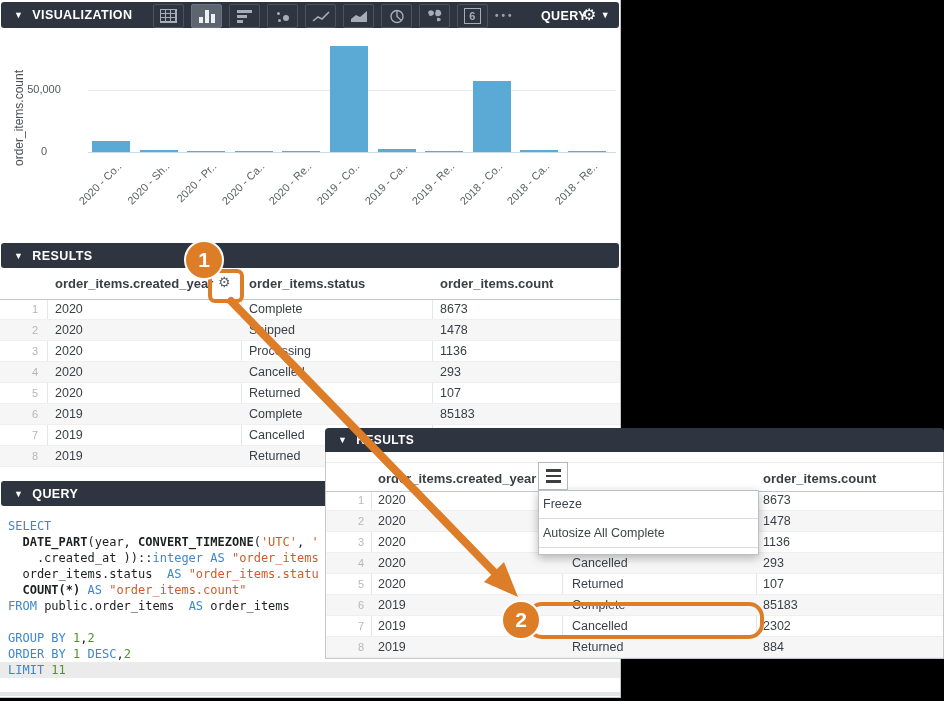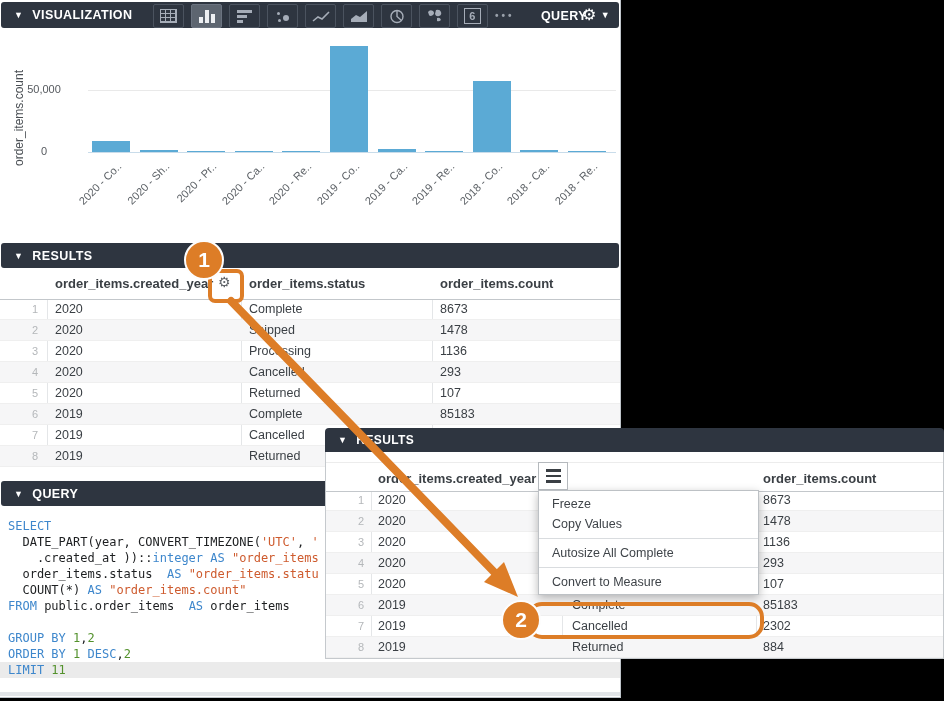--- a/index.html
+++ b/index.html
@@ -68,42 +68,42 @@
 
   
   .sql{position:absolute;left:0;top:518px;width:620px;
     font-family:"DejaVu Sans Mono","Liberation Mono",monospace;font-size:12px;line-height:16px;
     white-space:pre;color:#1d1f21;}
   .sline{height:16px;padding-left:8px;}
   .sline.hl{background:#ebebeb;}
   .kw{color:#3E87CC;}
   .st{color:#CE5B2E;}
   .nu{color:#53912C;}
-  .fn{font-weight:normal;}
+  .fn{font-weight:bold;}
 
   
   .overlay-window{position:absolute;left:325px;top:428px;width:619px;height:230px;z-index:4;}
   .ov-bar{position:absolute;left:0;top:0;width:619px;height:24px;background:#2E3540;color:#fff;
     display:flex;align-items:center;font-size:12px;font-weight:bold;letter-spacing:.4px;border-radius:4px 4px 0 0;}
   .ov-bar .caret{font-size:9px;margin:0 9px 0 13px;}
   .ov-body{position:absolute;left:0;top:24px;width:617px;height:206px;background:#fff;
     border:1px solid #c5c9cd;border-top:none;}
   .ov-head{position:absolute;left:0;top:10px;width:617px;height:28px;border-top:1px solid #ececec;
     border-bottom:1px solid #c3c7cb;background:#fff;}
   .ov-th{position:absolute;top:8px;font-size:13px;font-weight:bold;color:#3a3f44;}
   .ov-rows{position:absolute;left:0;top:38px;width:617px;}
   .ov-vline{position:absolute;top:10px;bottom:0;width:1px;background:#e4e6e8;}
 
   .menu-button{position:absolute;left:212px;top:10px;width:30px;height:28px;background:#fff;
     border:1px solid #b5b9bd;box-sizing:border-box;z-index:6;display:flex;align-items:center;justify-content:center;}
   .hamburger{display:flex;flex-direction:column;gap:3px;}
   .hamburger i{display:block;width:15px;height:2.5px;background:#3a3f44;}
   .ctx-menu{position:absolute;left:212px;top:38px;width:221px;background:#fff;border:1px solid #bdc1c5;
     box-shadow:0 3px 9px rgba(0,0,0,.28);box-sizing:border-box;z-index:5;padding:3px 0 2px;}
-  .mi{height:20px;line-height:20px;padding-left:13px;font-size:12.5px;color:#3f4449;}
+  .mi{height:20px;line-height:20px;padding-left:4px;font-size:12.5px;color:#3f4449;}
   .mi.hl{height:26px;line-height:26px;background:#cacaca;margin:0 2px;border-radius:3px;padding-left:11px;}
   .mdiv{height:1px;background:#d9dcdf;margin:4px 0;}
 
   
   .anno-svg{position:absolute;left:0;top:0;width:944px;height:701px;pointer-events:none;z-index:8;}
   .gear-box{position:absolute;left:208px;top:269px;width:28px;height:26px;border:4px solid #DD7D27;
     border-radius:7px;z-index:8;}
   .pivot-box{position:absolute;left:527px;top:602px;width:229px;height:29px;border:4px solid #DD7D27;
     border-radius:15px;z-index:9;}
   .circle{position:absolute;width:36px;height:36px;border-radius:50%;background:#DD7D27;
@@ -354,25 +354,23 @@
         </div>
       <div class="menu-button">
         <div class="hamburger">
             <i></i>
             <i></i>
             <i></i>
           </div>
       </div>
       <div class="ctx-menu" id="ctxMenu">
           <div class="mi">Freeze</div>
-          <div class="mi">Copy Values</div>
           <div class="mdiv"></div>
           <div class="mi">Autosize All Complete</div>
           <div class="mdiv"></div>
-          <div class="mi">Convert to Measure</div>
         </div>
     </div>
   </section>
 
   <svg class="anno-svg" viewBox="0 0 944 701">
     <line x1="231" y1="301" x2="497" y2="575" stroke="#DD7D27" stroke-width="8" stroke-linecap="round"></line>
     <polygon points="518,597 484,582 504,562" fill="#DD7D27"></polygon>
   </svg>
   <div class="gear-box"></div>
   <div class="pivot-box"></div>

